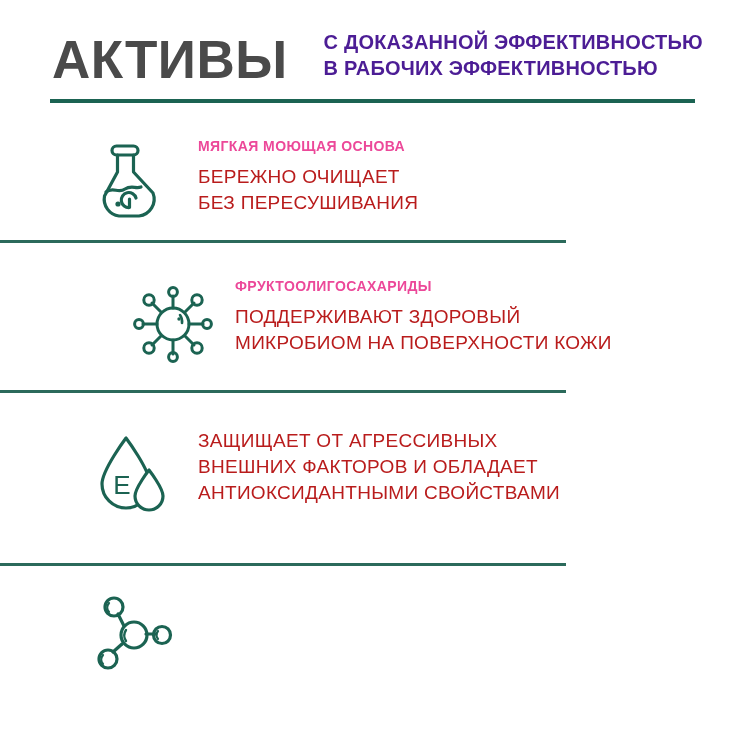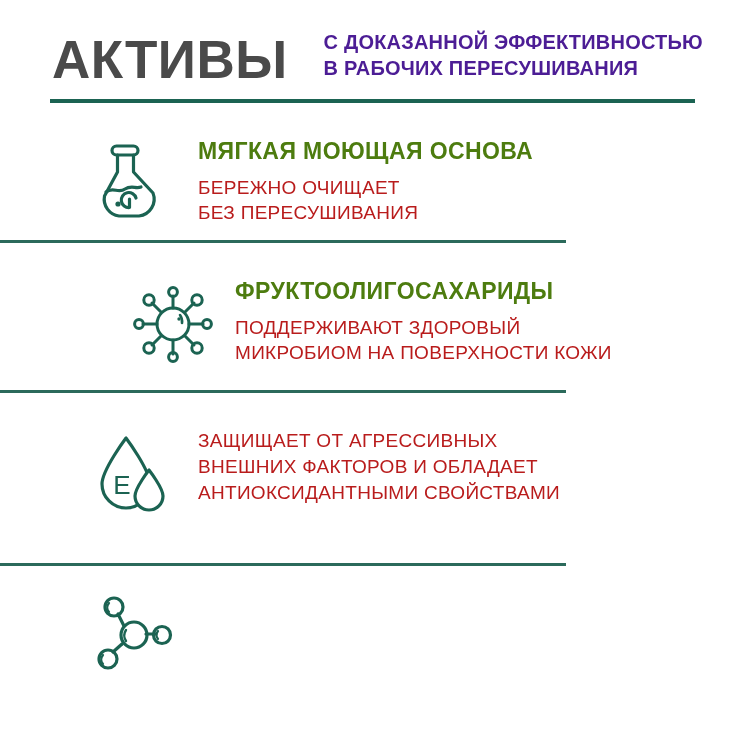--- a/index.html
+++ b/index.html
@@ -78,23 +78,23 @@
     display: flex;
     justify-content: flex-start;
     align-items: flex-start;
     padding-top: 4px;
   }
   .feature-text {
     flex: 1 1 auto;
     padding-left: 6px;
   }
   .feature-title {
-    font-size: 23px;
+    font-size: 14px;
     font-weight: bold;
-    color: #4d7c0f;
+    color: #ec4899;
     letter-spacing: 0.4px;
     line-height: 1.2;
     margin-bottom: 9px;
     white-space: nowrap;
   }
   .feature-desc {
     font-size: 19px;
     font-weight: normal;
     color: #b91c1c;
     letter-spacing: 0.3px;
@@ -114,21 +114,21 @@
 </head>
 <body>
 
 <div class="page">
 
   <div class="header">
     <div class="header-row">
       <div class="header-title">АКТИВЫ</div>
       <div class="header-subtitle">
         <div>С ДОКАЗАННОЙ ЭФФЕКТИВНОСТЬЮ</div>
-        <div>В РАБОЧИХ ПЕРЕСУШИВАНИЯ</div>
+        <div>В РАБОЧИХ ЭФФЕКТИВНОСТЬЮ</div>
       </div>
     </div>
     <div class="header-rule"></div>
   </div>
 
   <div class="feature" style="top:138px;">
     <div class="feature-icon">
       <svg width="72" height="78" viewBox="0 0 72 78" fill="none" stroke="#1b6352" stroke-width="3.2" stroke-linecap="round" stroke-linejoin="round">
         <rect x="16" y="4" width="26" height="9" rx="4.5"></rect>
         <path d="M21.5 13 L21.5 30 L8.5 54 A17 17 0 0 0 23 74 L43 74 A17 17 0 0 0 57 51 L37.5 30 L37.5 13"></path>

